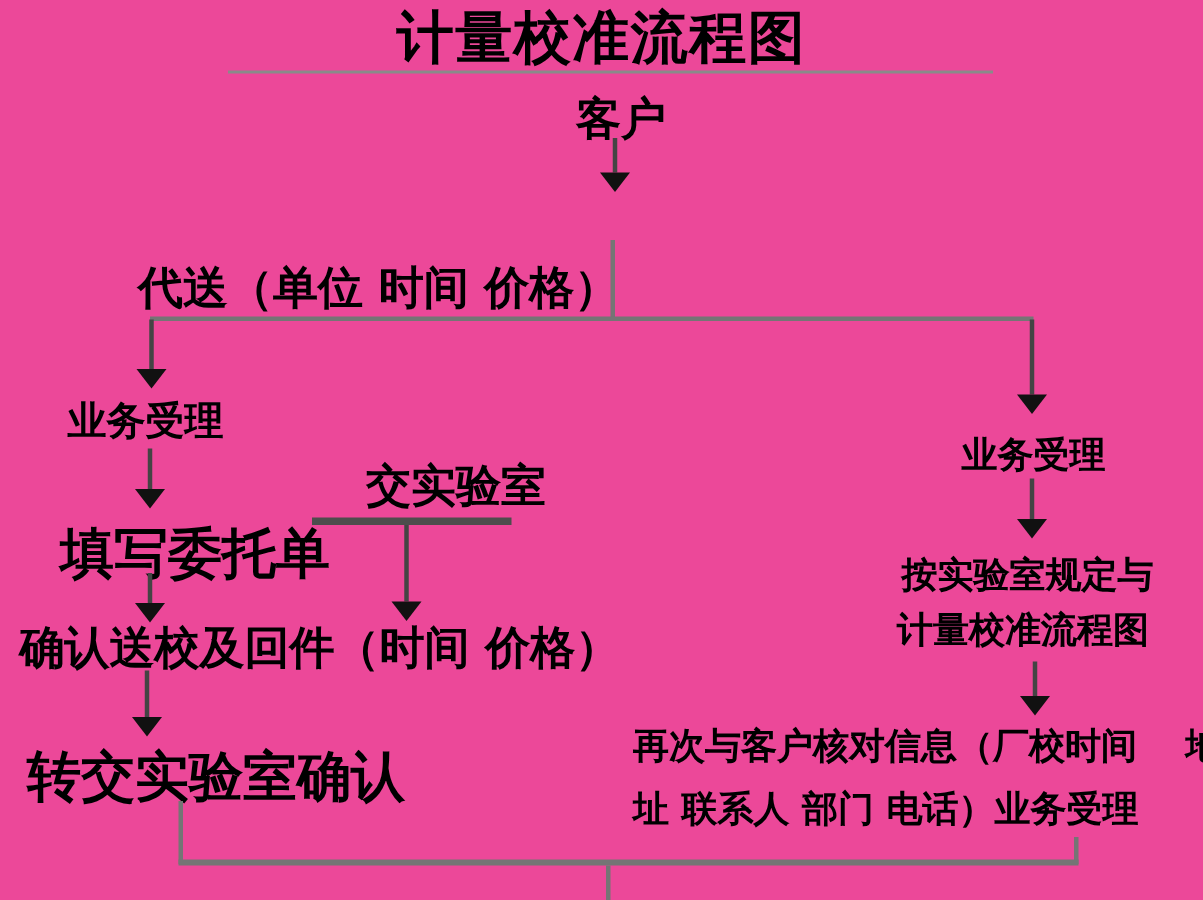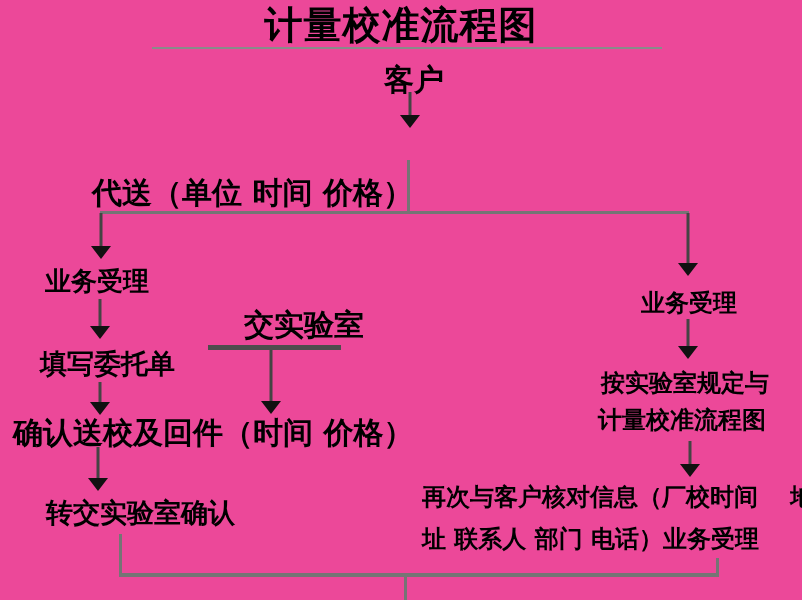--- a/index.html
+++ b/index.html
@@ -26,21 +26,21 @@
     width:0; height:0;
     border-left:10px solid transparent; border-right:10px solid transparent;
     border-top:13px solid #111111;
   }
 
   .bar { position:absolute; background:#4d4d4d; }
 
   .fs24 { font-size:24px; }
   .fs25 { font-size:30px; }
   .fs26 { font-size:26px; }
-  .fs27 { font-size:27px; }
+  .fs27 { font-size:36px; }
 </style>
 </head>
 <body>
 
 <div class="canvas">
 
   <div class="t title">计量校准流程图</div>
   <div class="rule" style="left:152px; top:47px; width:510px; height:2px;"></div>
 
   <div class="t fs25" style="left:384px; top:63px;">客户</div>
@@ -86,21 +86,21 @@
   <div class="arrow" style="left:261px; top:350px; height:64px;">
     <div class="shaft"></div>
     <div class="head"></div>
   </div>
 
   <div class="arrow" style="left:88px; top:447px; height:44px;">
     <div class="shaft"></div>
     <div class="head"></div>
   </div>
 
-  <div class="t fs27" style="left:18px; top:498px;margin-left:28px;">转交实验室确认</div>
+  <div class="t fs27" style="left:18px; top:498px;">转交实验室确认</div>
 
   <div class="conn" style="left:119px; top:534px; width:3px; height:42px;"></div>
 
   <div class="t fs24" style="left:641px; top:290px;">业务受理</div>
 
   <div class="arrow" style="left:678px; top:319px; height:40px;">
     <div class="shaft"></div>
     <div class="head"></div>
   </div>
 

